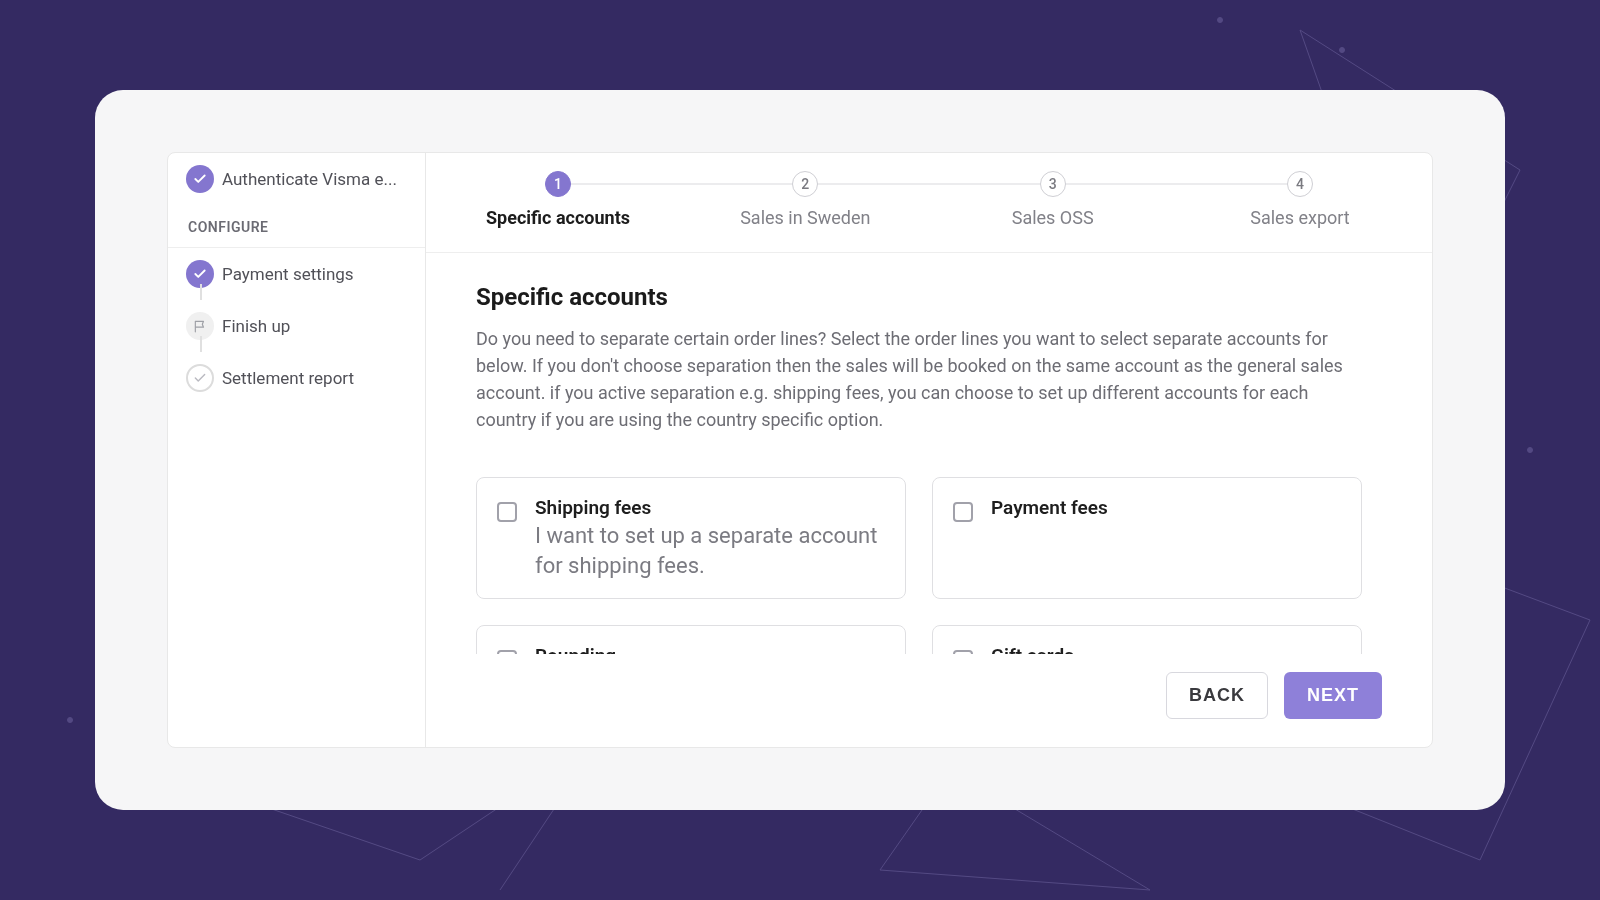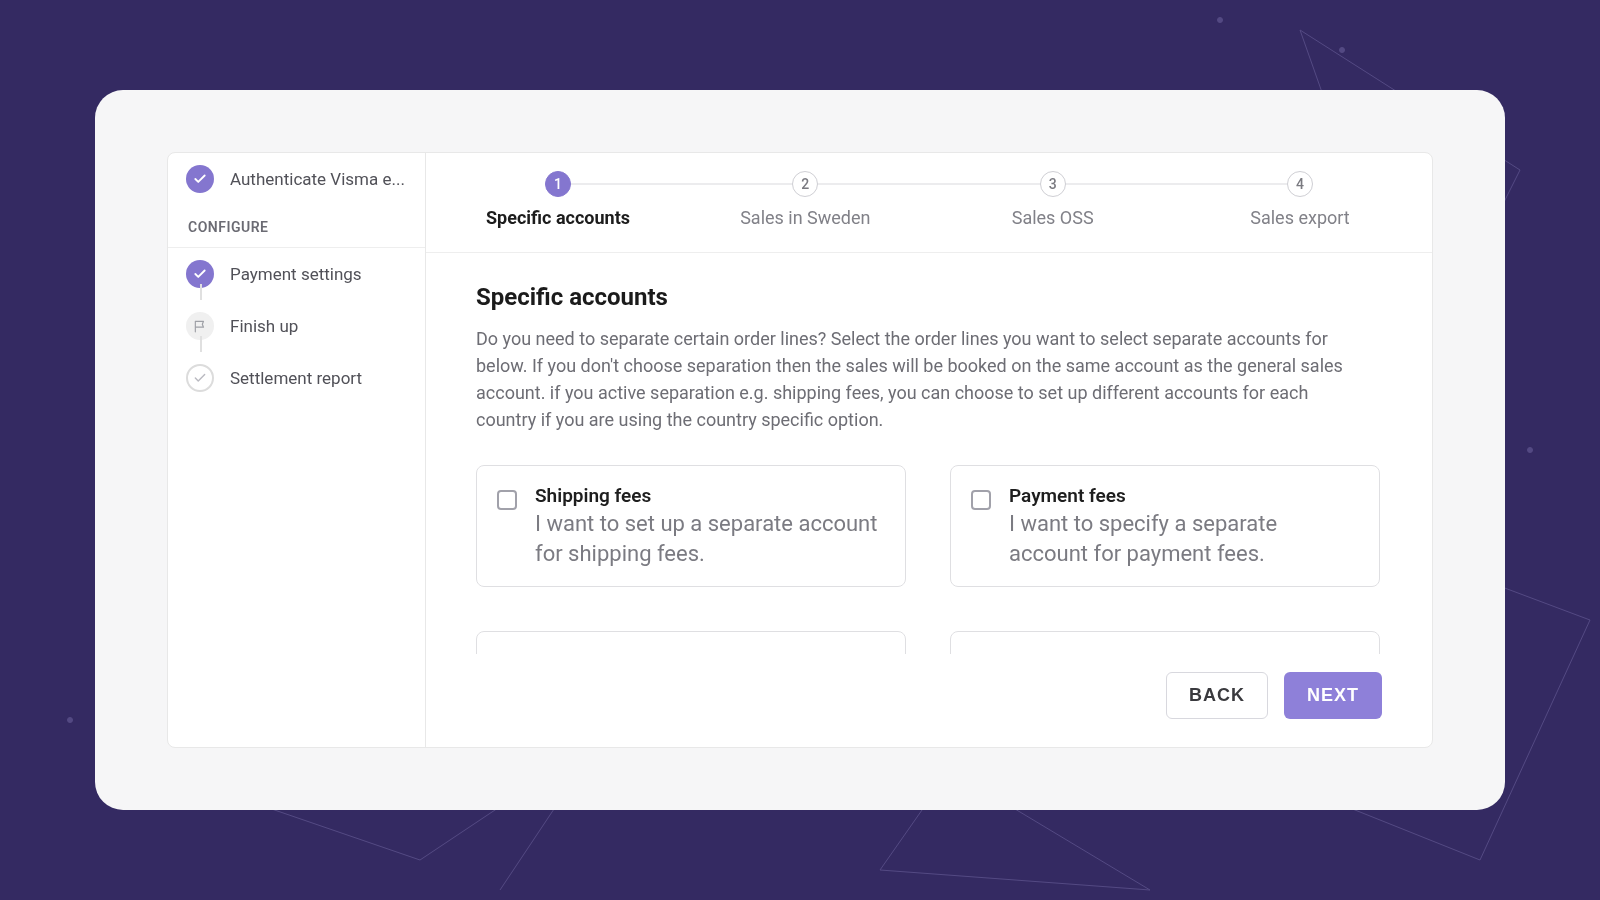--- a/index.html
+++ b/index.html
@@ -46,21 +46,21 @@
     color: #6b6b73;
     font-size: 14px;
     font-weight: 600;
     letter-spacing: 0.5px;
     padding: 14px 20px 12px;
     border-bottom: 1px solid #eeeeee;
   }
   .side-item {
     display: flex;
     align-items: center;
-    gap: 16px;
+    gap: 8px;
     padding: 12px 18px;
     position: relative;
   }
   .side-item + .side-item::before {
     
     content: "";
     position: absolute;
     left: 32px; top: -16px; height: 16px; width: 2px;
     background: #e0e0e0;
   }
@@ -111,22 +111,22 @@
   .content {
     padding: 30px 50px 20px;
     flex: 1;
     overflow: auto;
   }
   .content h1 { font-size: 24px; font-weight: 700; color: #1b1b1b; margin-bottom: 14px; }
   .content p.desc { font-size: 18px; line-height: 1.5; color: #6d6d74; max-width: 870px; }
   .option-grid {
     display: grid;
     grid-template-columns: repeat(2, 430px);
-    gap: 44px;
-    margin-top: 32px;
+    gap: 26px;
+    margin-top: 44px;
   }
   .option-card {
     border: 1.5px solid #dfdfe2;
     border-radius: 8px;
     padding: 18px 22px 18px 58px;
     position: relative;
   }
   .option-card .cb {
     position: absolute; left: 20px; top: 24px;
     width: 20px; height: 20px; border: 2px solid #a1a1aa; border-radius: 4px;
@@ -234,21 +234,20 @@
 
         <div class="option-grid">
           <label class="option-card">
             <span class="cb"></span>
             <div class="opt-title">Shipping fees</div>
             <div class="opt-desc">I want to set up a separate account for shipping fees.</div>
           </label>
           <label class="option-card">
             <span class="cb"></span>
             <div class="opt-title">Payment fees</div>
-            <div class="opt-desc">I want to specify a separate account for payment fees.</div>
           </label>
           <label class="option-card">
             <span class="cb"></span>
             <div class="opt-title">Rounding</div>
             <div class="opt-desc">I want to specify a separate account for rounding.</div>
           </label>
           <label class="option-card">
             <span class="cb"></span>
             <div class="opt-title">Gift cards</div>
             <div class="opt-desc">I want to set up a separate account for gift cards.</div>

